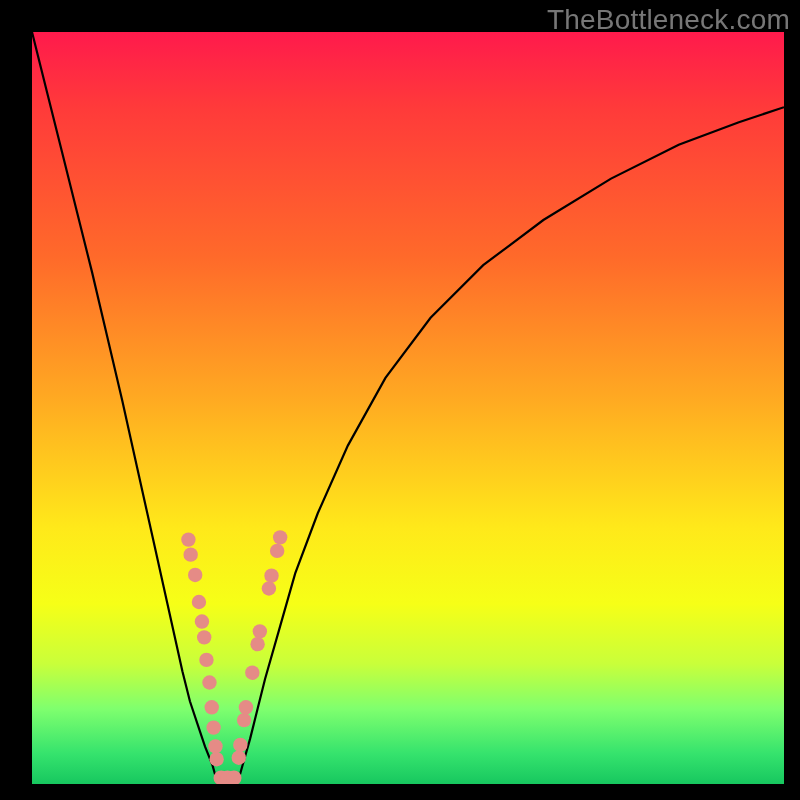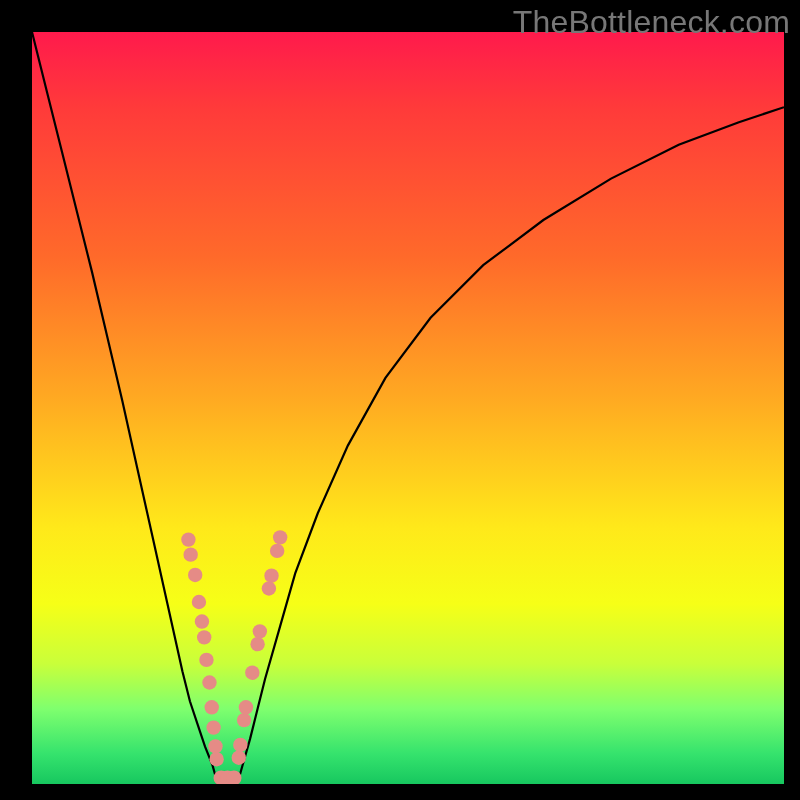--- a/index.html
+++ b/index.html
@@ -11,21 +11,21 @@
       width: 800px;
       height: 800px;
       background: #000;
     }
 
     .watermark {
       position: absolute;
       top: 4px;
       right: 10px;
       color: #777;
-      font-size: 32px;
+      font-size: 28px;
       font-weight: 400;
       letter-spacing: 0.2px;
       z-index: 10;
     }
 
     .plot {
       position: absolute;
       left: 32px;
       top: 32px;
       width: 752px;

